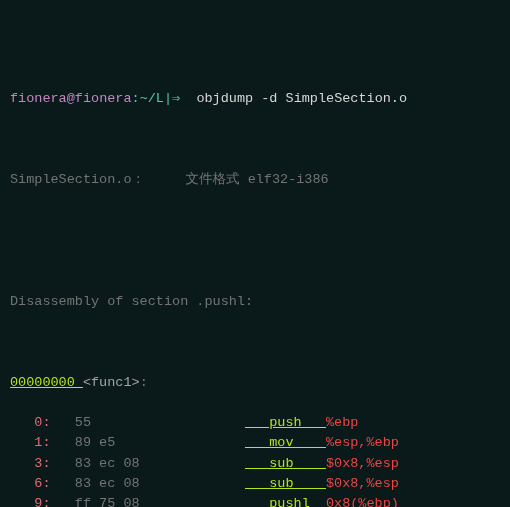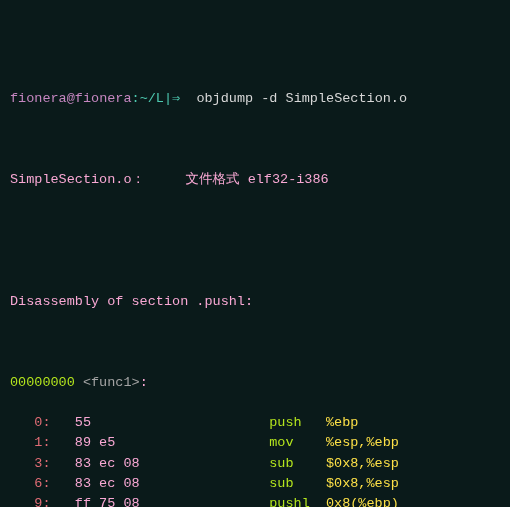--- a/index.html
+++ b/index.html
@@ -17,24 +17,24 @@
       white-space: pre;
     }
     .prompt-user { color: #c586c0; }
     .prompt-at   { color: #c586c0; }
     .prompt-host { color: #c586c0; }
     .prompt-sep  { color: #4ec9b0; }
     .prompt-path { color: #4ec9b0; }
     .prompt-bar  { color: #4ec9b0; }
     .prompt-arr  { color: #4ec9b0; }
     .cmd         { color: #d7d7d7; font-family: Liberation Mono, monospace; }
-    .cyan        { color: #f9a8d4; }
-    .lime        { color: #b5e61d; }
+    .cyan        { color: #737373; }
+    .lime        { color: #b5e61d; text-decoration: underline; }
     .gold        { color: #a3a3a3; }
-    .khaki       { color: #fde047; }
+    .khaki       { color: #ef4444; }
     .red         { color: #e06c75; }
     .row { display: block; }
   </style>
 </head>
 <body>
 
 
 
 <span class="row"><span class="prompt-user">fionera</span><span class="prompt-at">@</span><span class="prompt-host">fionera</span><span class="prompt-sep">:</span><span class="prompt-path">~/L</span><span class="prompt-bar">|</span><span class="prompt-arr">⇒  </span><span class="cmd">objdump -d SimpleSection.o</span></span>
 <span class="row"> </span>

